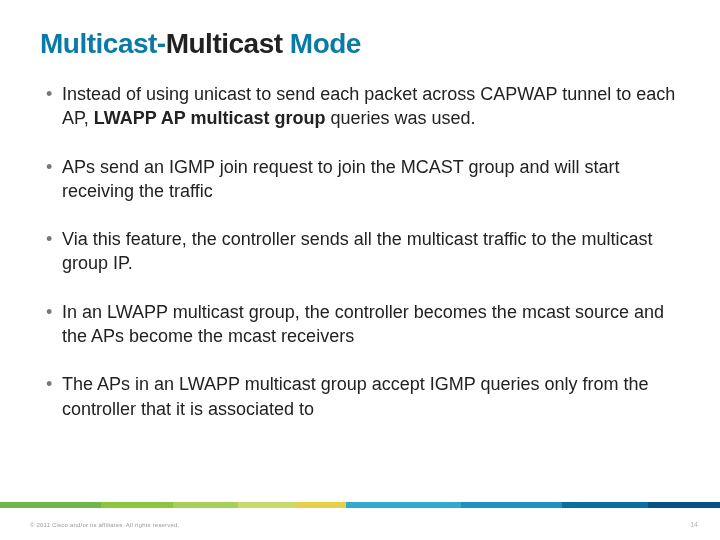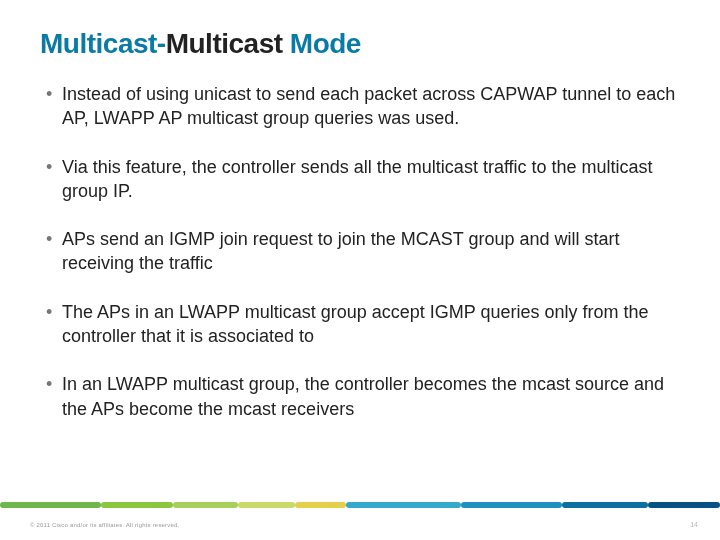--- a/index.html
+++ b/index.html
@@ -1,15 +1,15 @@
 <!DOCTYPE html>
 <html><head>
 <meta charset="utf-8">
 <style>
-  * { margin: 0; padding: 0; box-sizing: border-box; border-radius: 31px; }
+  * { margin: 0; padding: 0; box-sizing: border-box; }
   html, body { width: 720px; height: 540px; font-family: Arial, Helvetica, sans-serif; background: #fff; }
   .slide {
     width: 720px;
     height: 540px;
     position: relative;
     padding: 28px 40px 0 40px;
   }
   .title {
     font-size: 28px;
     font-weight: 700;
@@ -33,21 +33,21 @@
     position: relative;
   }
   .bullets li::before {
     content: "•";
     position: absolute;
     left: 6px;
     top: 0;
     color: #777;
     font-size: 18px;
   }
-  .bullets li b { font-weight: 400; }
+  .bullets li b { font-weight: 700; }
   .footer-bar {
     position: absolute;
     left: 0;
     bottom: 32px;
     width: 100%;
     height: 6px;
     display: flex;
   }
   .footer-bar .seg { height: 100%; }
   .seg.s1 { background: #6fb74a; }
@@ -82,30 +82,30 @@
 
   <h1 class="title">
     <span>Multicast-</span><span class="accent">Multicast</span><span> Mode</span>
   </h1>
 
   <ul class="bullets">
     <li>
       <span>Instead of using unicast to send each packet across CAPWAP tunnel to each AP, </span><b>LWAPP AP multicast group</b><span> queries was used.</span>
     </li>
     <li>
+      <span>APs send an IGMP join request to join the MCAST group and will start receiving the traffic</span>
+    </li>
+    <li>
       <span>Via this feature, the controller sends all the multicast traffic to the multicast group IP.</span>
     </li>
     <li>
-      <span>APs send an IGMP join request to join the MCAST group and will start receiving the traffic</span>
+      <span>In an LWAPP multicast group, the controller becomes the mcast source and the APs become the mcast receivers</span>
     </li>
     <li>
       <span>The APs in an LWAPP multicast group accept IGMP queries only from the controller that it is associated to</span>
-    </li>
-    <li>
-      <span>In an LWAPP multicast group, the controller becomes the mcast source and the APs become the mcast receivers</span>
     </li>
   </ul>
 
   <div class="footer-bar">
     <div class="seg s1" style="width:14%"></div>
     <div class="seg s2" style="width:10%"></div>
     <div class="seg s3" style="width:9%"></div>
     <div class="seg s4" style="width:8%"></div>
     <div class="seg s5" style="width:7%"></div>
     <div class="seg s6" style="width:16%"></div>

